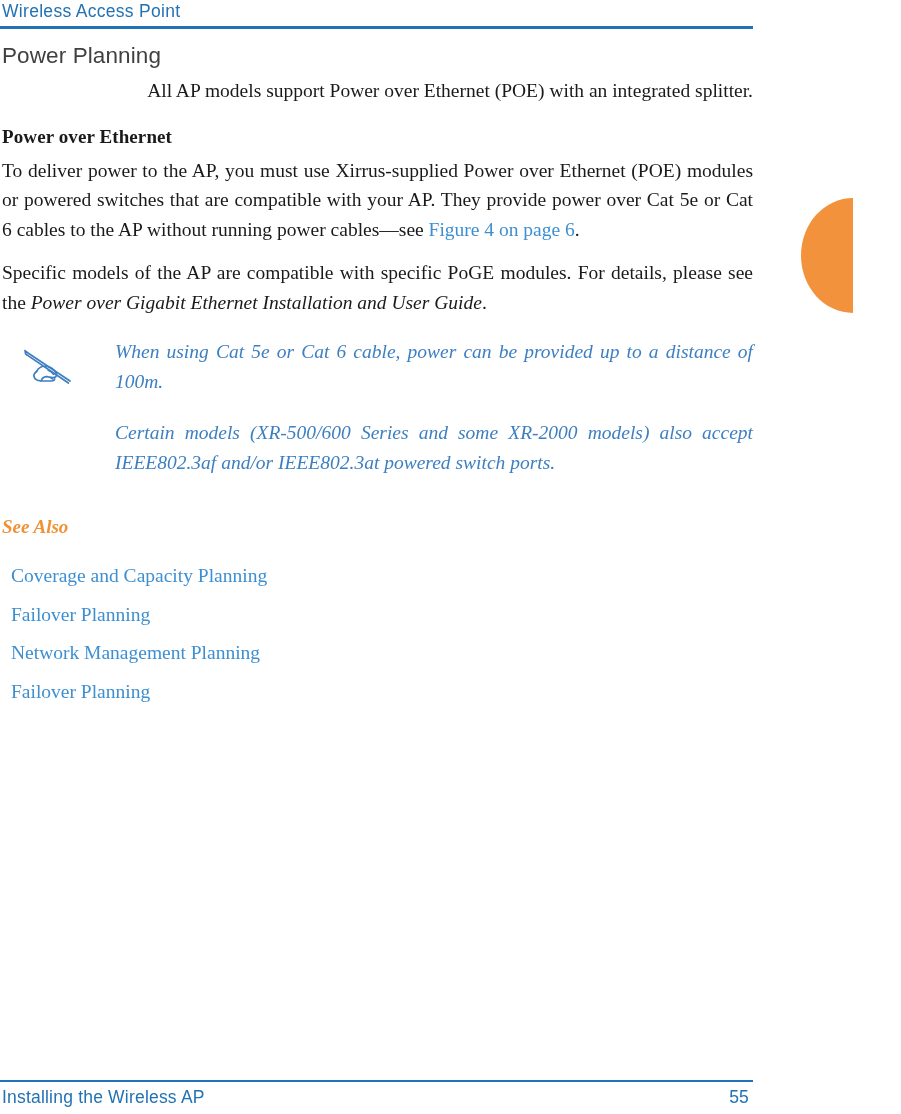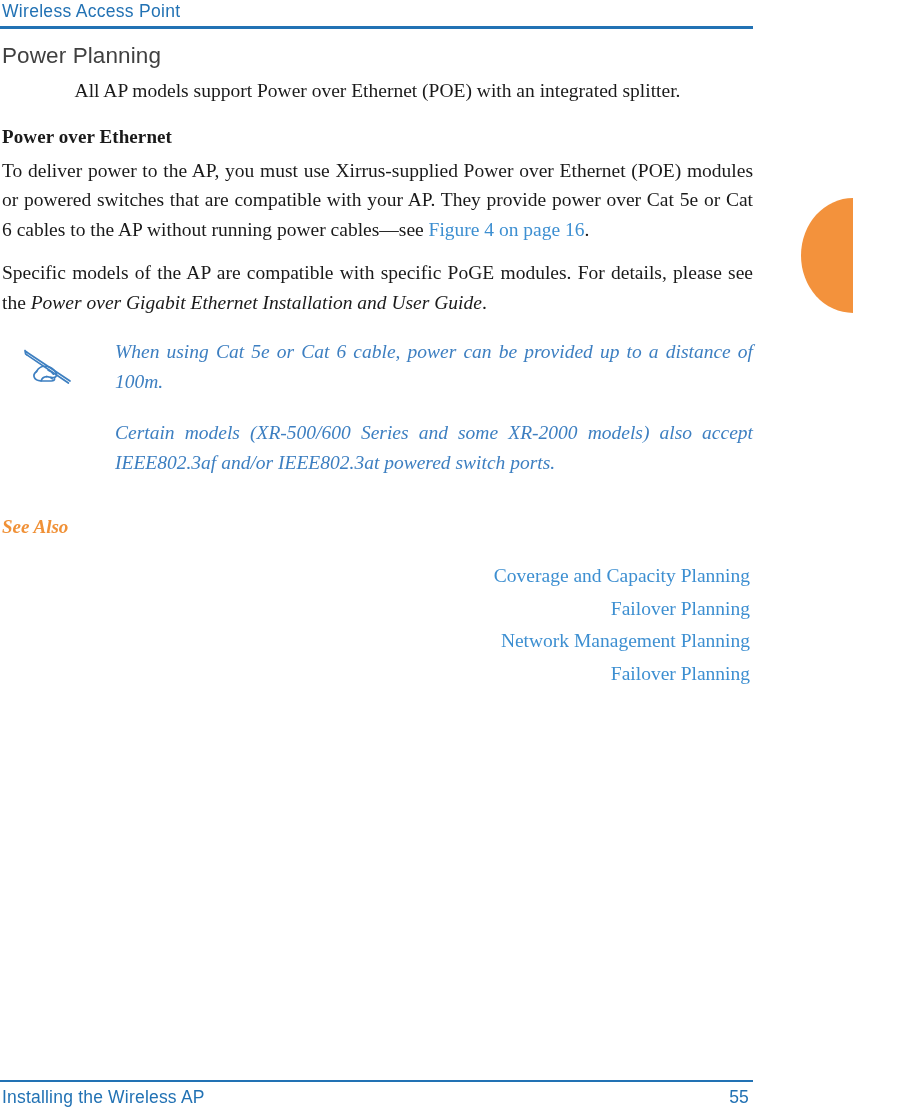--- a/index.html
+++ b/index.html
@@ -63,21 +63,21 @@
 
   p.body {
     font-size: 19.5px;
     line-height: 29.5px;
     margin: 0 0 14px 0;
     text-align: justify;
     text-justify: inter-word;
   }
 
   p.body.flush {
-    text-align: center;
+    text-align: right;
   }
 
   h2.subhead {
     font-size: 19px;
     font-weight: bold;
     margin: 18px 0 6px 0;
     line-height: 26px;
     letter-spacing: 0.1px;
   }
 
@@ -134,23 +134,22 @@
     margin: 0 0 21px 0;
   }
 
   .see-also-list {
     list-style: none;
     margin: 0;
     padding: 0;
   }
 
   .see-also-list li {
-    margin: 3px;
+    margin: 9px;
     padding: 0;
-    text-align: right;
   }
 
   .see-also-list a {
     color: #3D8FD1;
     text-decoration: none;
     font-size: 19.5px;
     line-height: 29.5px;
     display: inline-block;
   }
 
@@ -205,21 +204,21 @@
   <div class="thumb-tab"></div>
 
   <div class="content">
 
     <h1 class="section-title">Power Planning</h1>
 
     <p class="body flush">All AP models support Power over Ethernet (POE) with an integrated splitter.</p>
 
     <h2 class="subhead">Power over Ethernet</h2>
 
-    <p class="body"><span>To deliver power to the AP, you must use Xirrus-supplied Power over Ethernet (POE) modules or powered switches that are compatible with your AP. They provide power over Cat 5e or Cat 6 cables to the AP without running power cables—see </span><a class="xref" href="#">Figure 4 on page 16</a><span>.</span></p>
+    <p class="body"><span>To deliver power to the AP, you must use Xirrus-supplied Power over Ethernet (POE) modules or powered switches that are compatible with your AP. They provide power over Cat 5e or Cat 6 cables to the AP without running power cables—see </span><a class="xref" href="#">Figure 4 on page 6</a><span>.</span></p>
 
     <p class="body"><span>Specific models of the AP are compatible with specific PoGE modules. For details, please see the </span><em class="guide">Power over Gigabit Ethernet Installation and User Guide</em><span>.</span></p>
 
     <div class="note">
       <div class="note-icon">
         <svg viewBox="0 0 52 40" width="52" height="40" aria-hidden="true">
           <g fill="none" stroke="#3D7FC1" stroke-width="1.7" stroke-linecap="round" stroke-linejoin="round">
 
             <line x1="2.5" y1="5" x2="46" y2="34"></line>
             <line x1="2.5" y1="7.6" x2="44.4" y2="36"></line>

